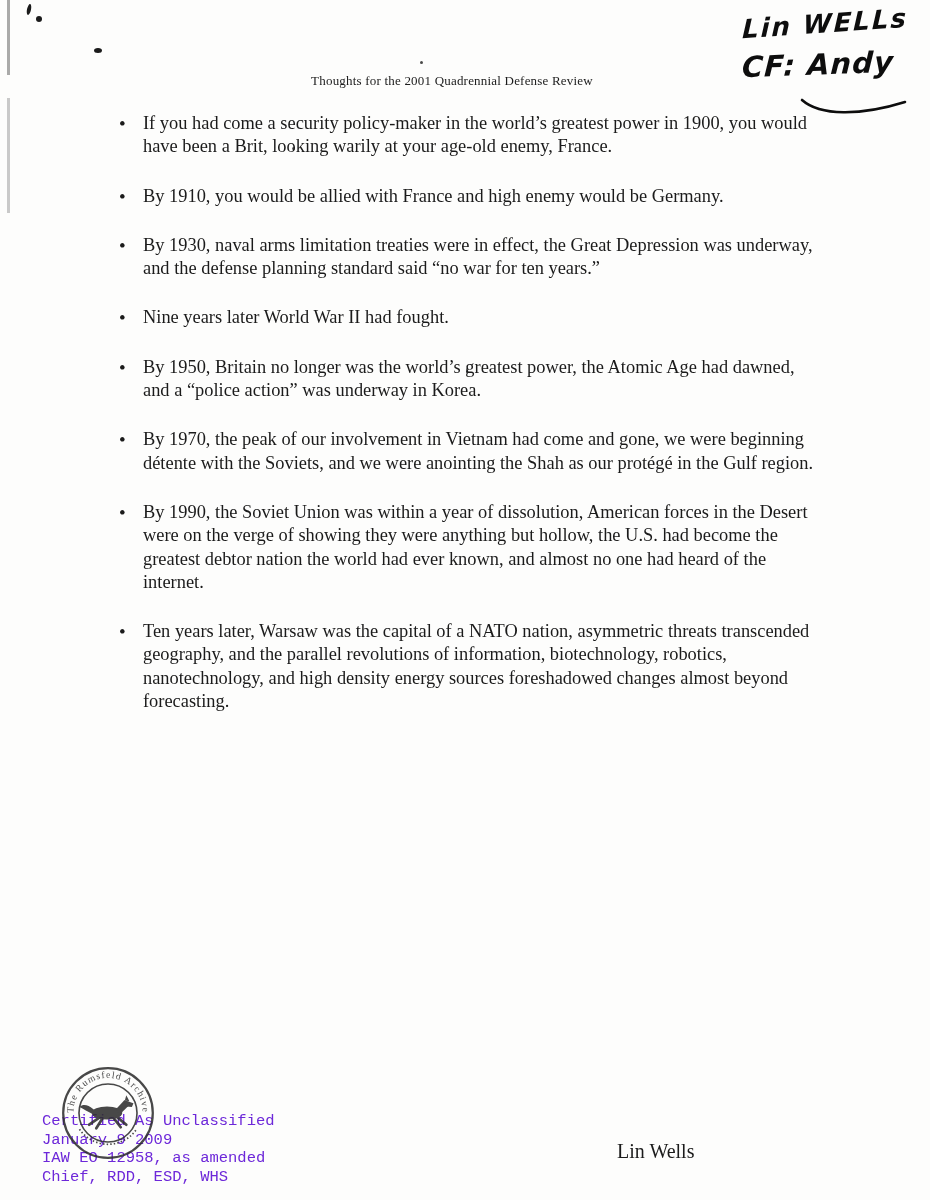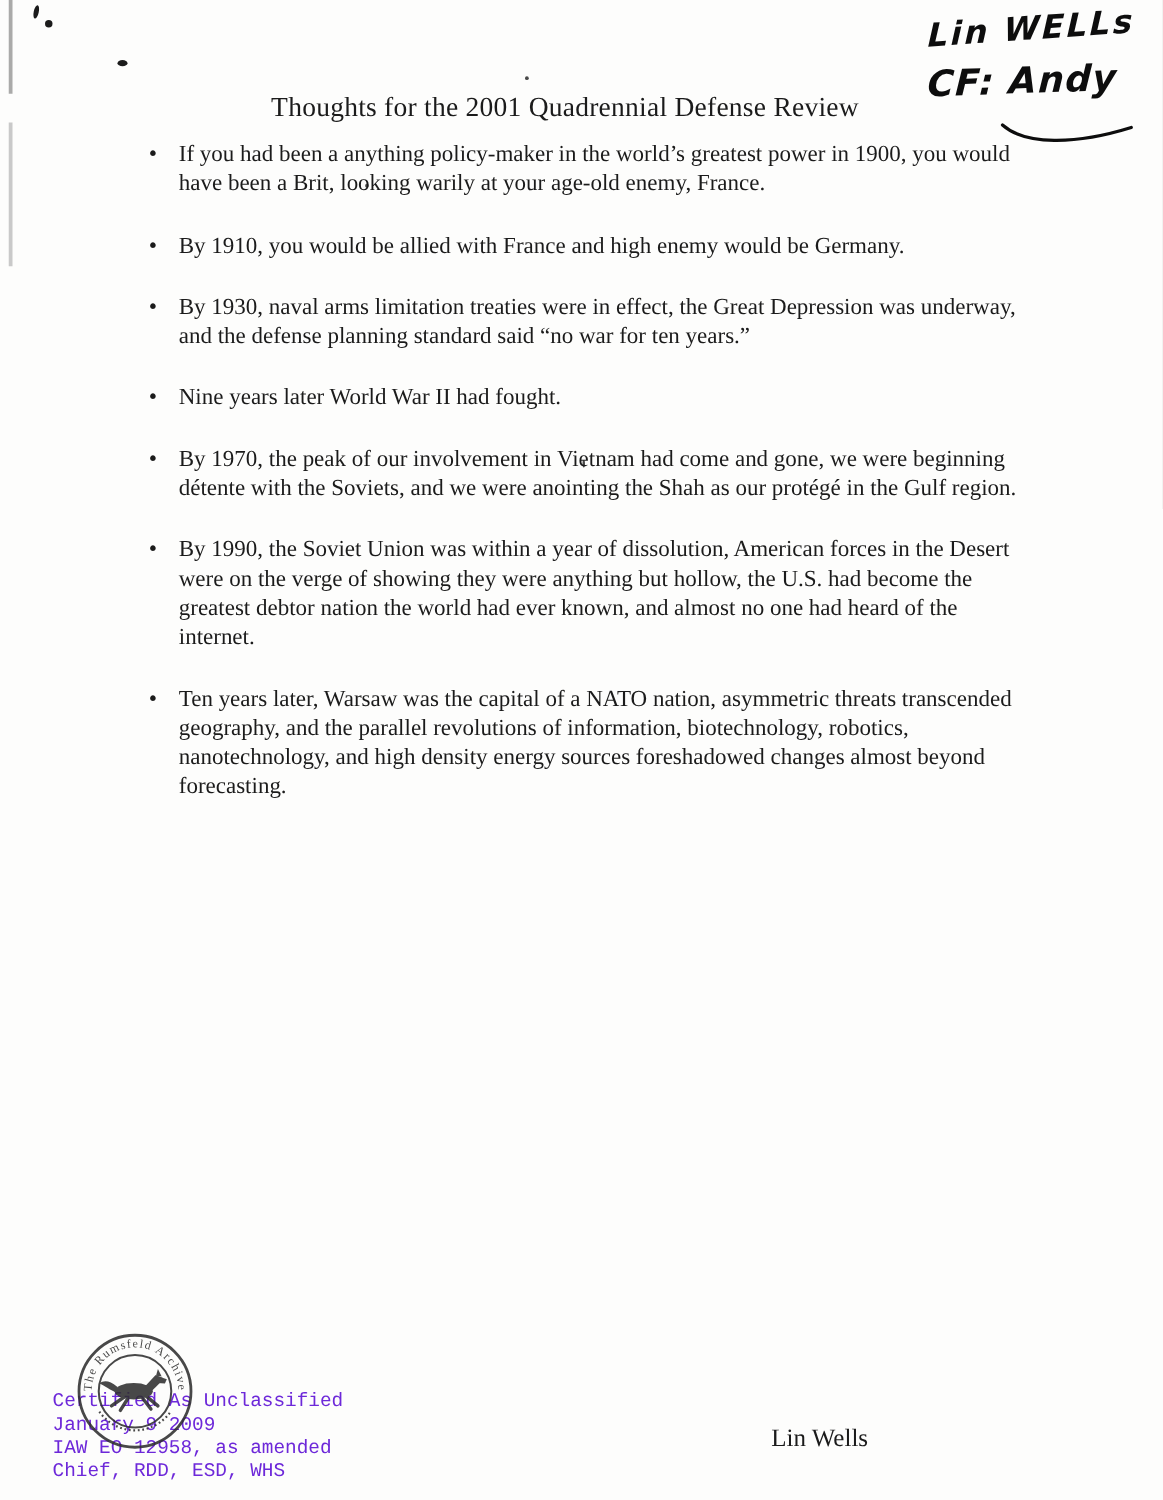--- a/index.html
+++ b/index.html
@@ -4,21 +4,21 @@
 <style>
   html,body{margin:0;padding:0;background:#e9e9e7;}
   .page{
     position:relative;width:930px;height:1200px;margin:0 auto;
     background:#fdfdfc;overflow:hidden;
     font-family:"Liberation Serif","DejaVu Serif",serif;color:#1b1b1b;
   }
   
   .title{
     position:absolute;top:73px;left:0;width:904px;text-align:center;
-    font-size:22px;letter-spacing:.2px;
+    font-size:13px;letter-spacing:.2px;
   }
   
   .handnote{position:absolute;left:742px;top:8px;width:180px;color:#0d0d0d;}
   .hand1{
     font-family:"DejaVu Sans",sans-serif;font-style:italic;font-weight:600;
     font-size:26px;letter-spacing:2px;transform:rotate(-4deg) skewX(-6deg);
     white-space:nowrap;
   }
   .hand2{
     font-family:"DejaVu Sans",sans-serif;font-style:italic;font-weight:600;
@@ -70,29 +70,30 @@
   <div class="handnote">
     <div class="hand1">Lin WELLs</div>
     <div class="hand2">CF: Andy</div>
   </div>
   <svg class="flourish" viewBox="0 0 110 22">
     <path d="M2,4 C20,20 60,20 105,6" fill="none" stroke="#0d0d0d" stroke-width="2.6" stroke-linecap="round"></path>
   </svg>
 
   <ul class="bullets">
 
-      <li><span class="marker"></span><span>If you had been a anything policy-maker in the world’s greatest power in 1900, you would have been a Brit, looking warily at your age-old enemy, France.</span></li>
+      <li><span class="marker"></span><span>If you had come a security policy-maker in the world’s greatest power in 1900, you would have been a Brit, looking warily at your age-old enemy, France.</span></li>
 
       <li><span class="marker"></span><span>By 1910, you would be allied with France and high enemy would be Germany.</span></li>
 
 
       <li><span class="marker"></span><span>By 1930, naval arms limitation treaties were in effect, the Great Depression was underway, and the defense planning standard said “no war for ten years.”</span></li>
 
       <li><span class="marker"></span><span>Nine years later World War II had fought.</span></li>
 
+      <li><span class="marker"></span><span>By 1950, Britain no longer was the world’s greatest power, the Atomic Age had dawned, and a “police action” was underway in Korea.</span></li>
 
 
       <li><span class="marker"></span><span>By 1970, the peak of our involvement in Vietnam had come and gone, we were beginning détente with the Soviets, and we were anointing the Shah as our protégé in the Gulf region.</span></li>
 
 
       <li><span class="marker"></span><span>By 1990, the Soviet Union was within a year of dissolution, American forces in the Desert were on the verge of showing they were anything but hollow, the U.S. had become the greatest debtor nation the world had ever known, and almost no one had heard of the internet.</span></li>
 
       <li><span class="marker"></span><span>Ten years later, Warsaw was the capital of a NATO nation, asymmetric threats transcended geography, and the parallel revolutions of information, biotechnology, robotics, nanotechnology, and high density energy sources foreshadowed changes almost beyond forecasting.</span></li>
 
     </ul>

